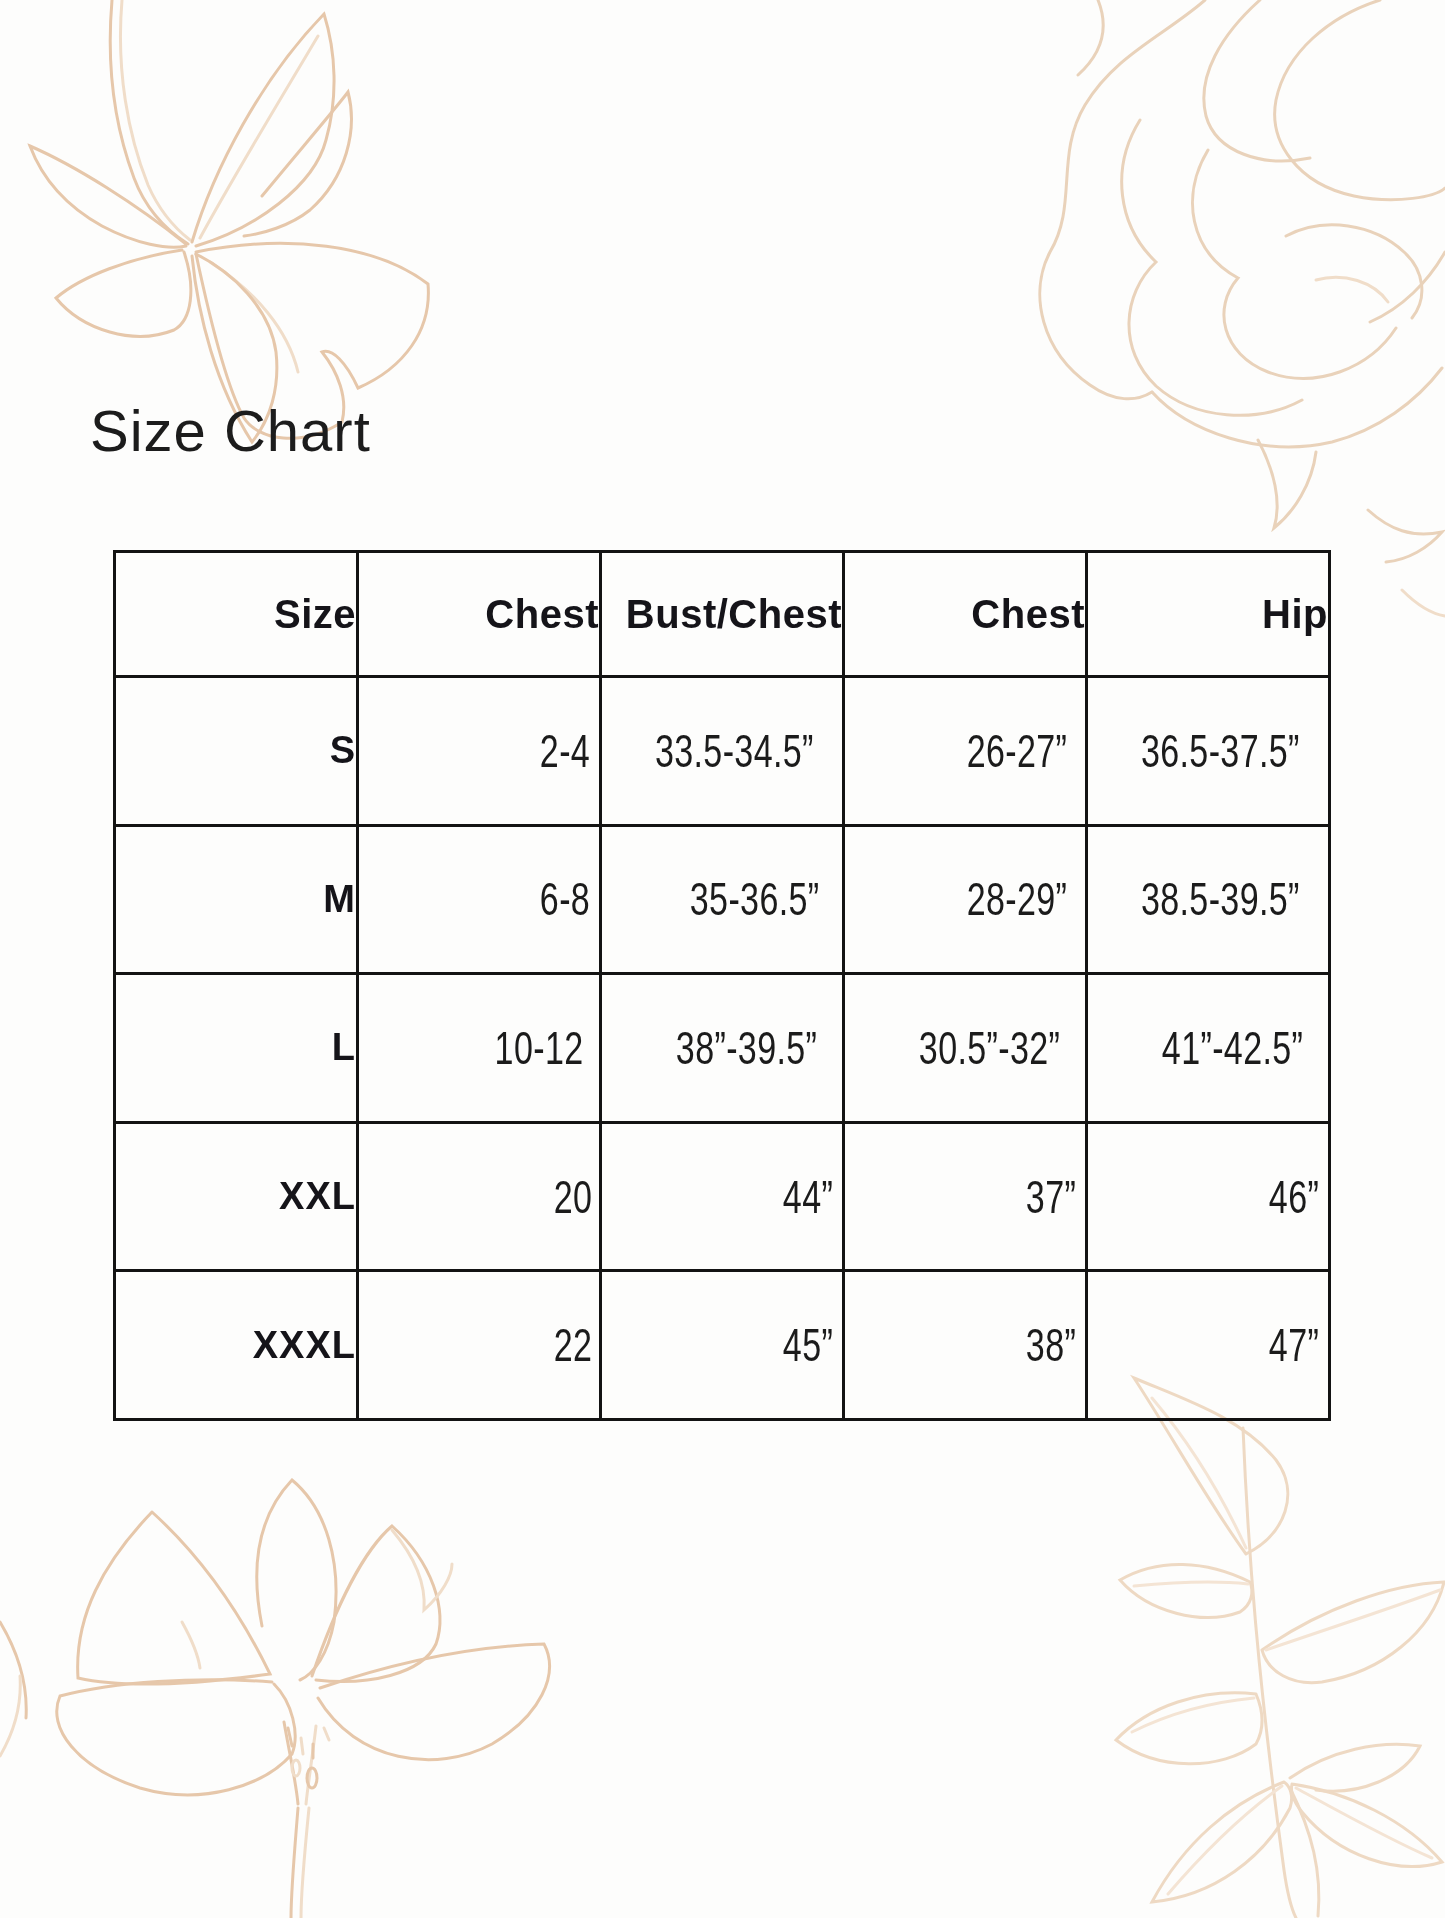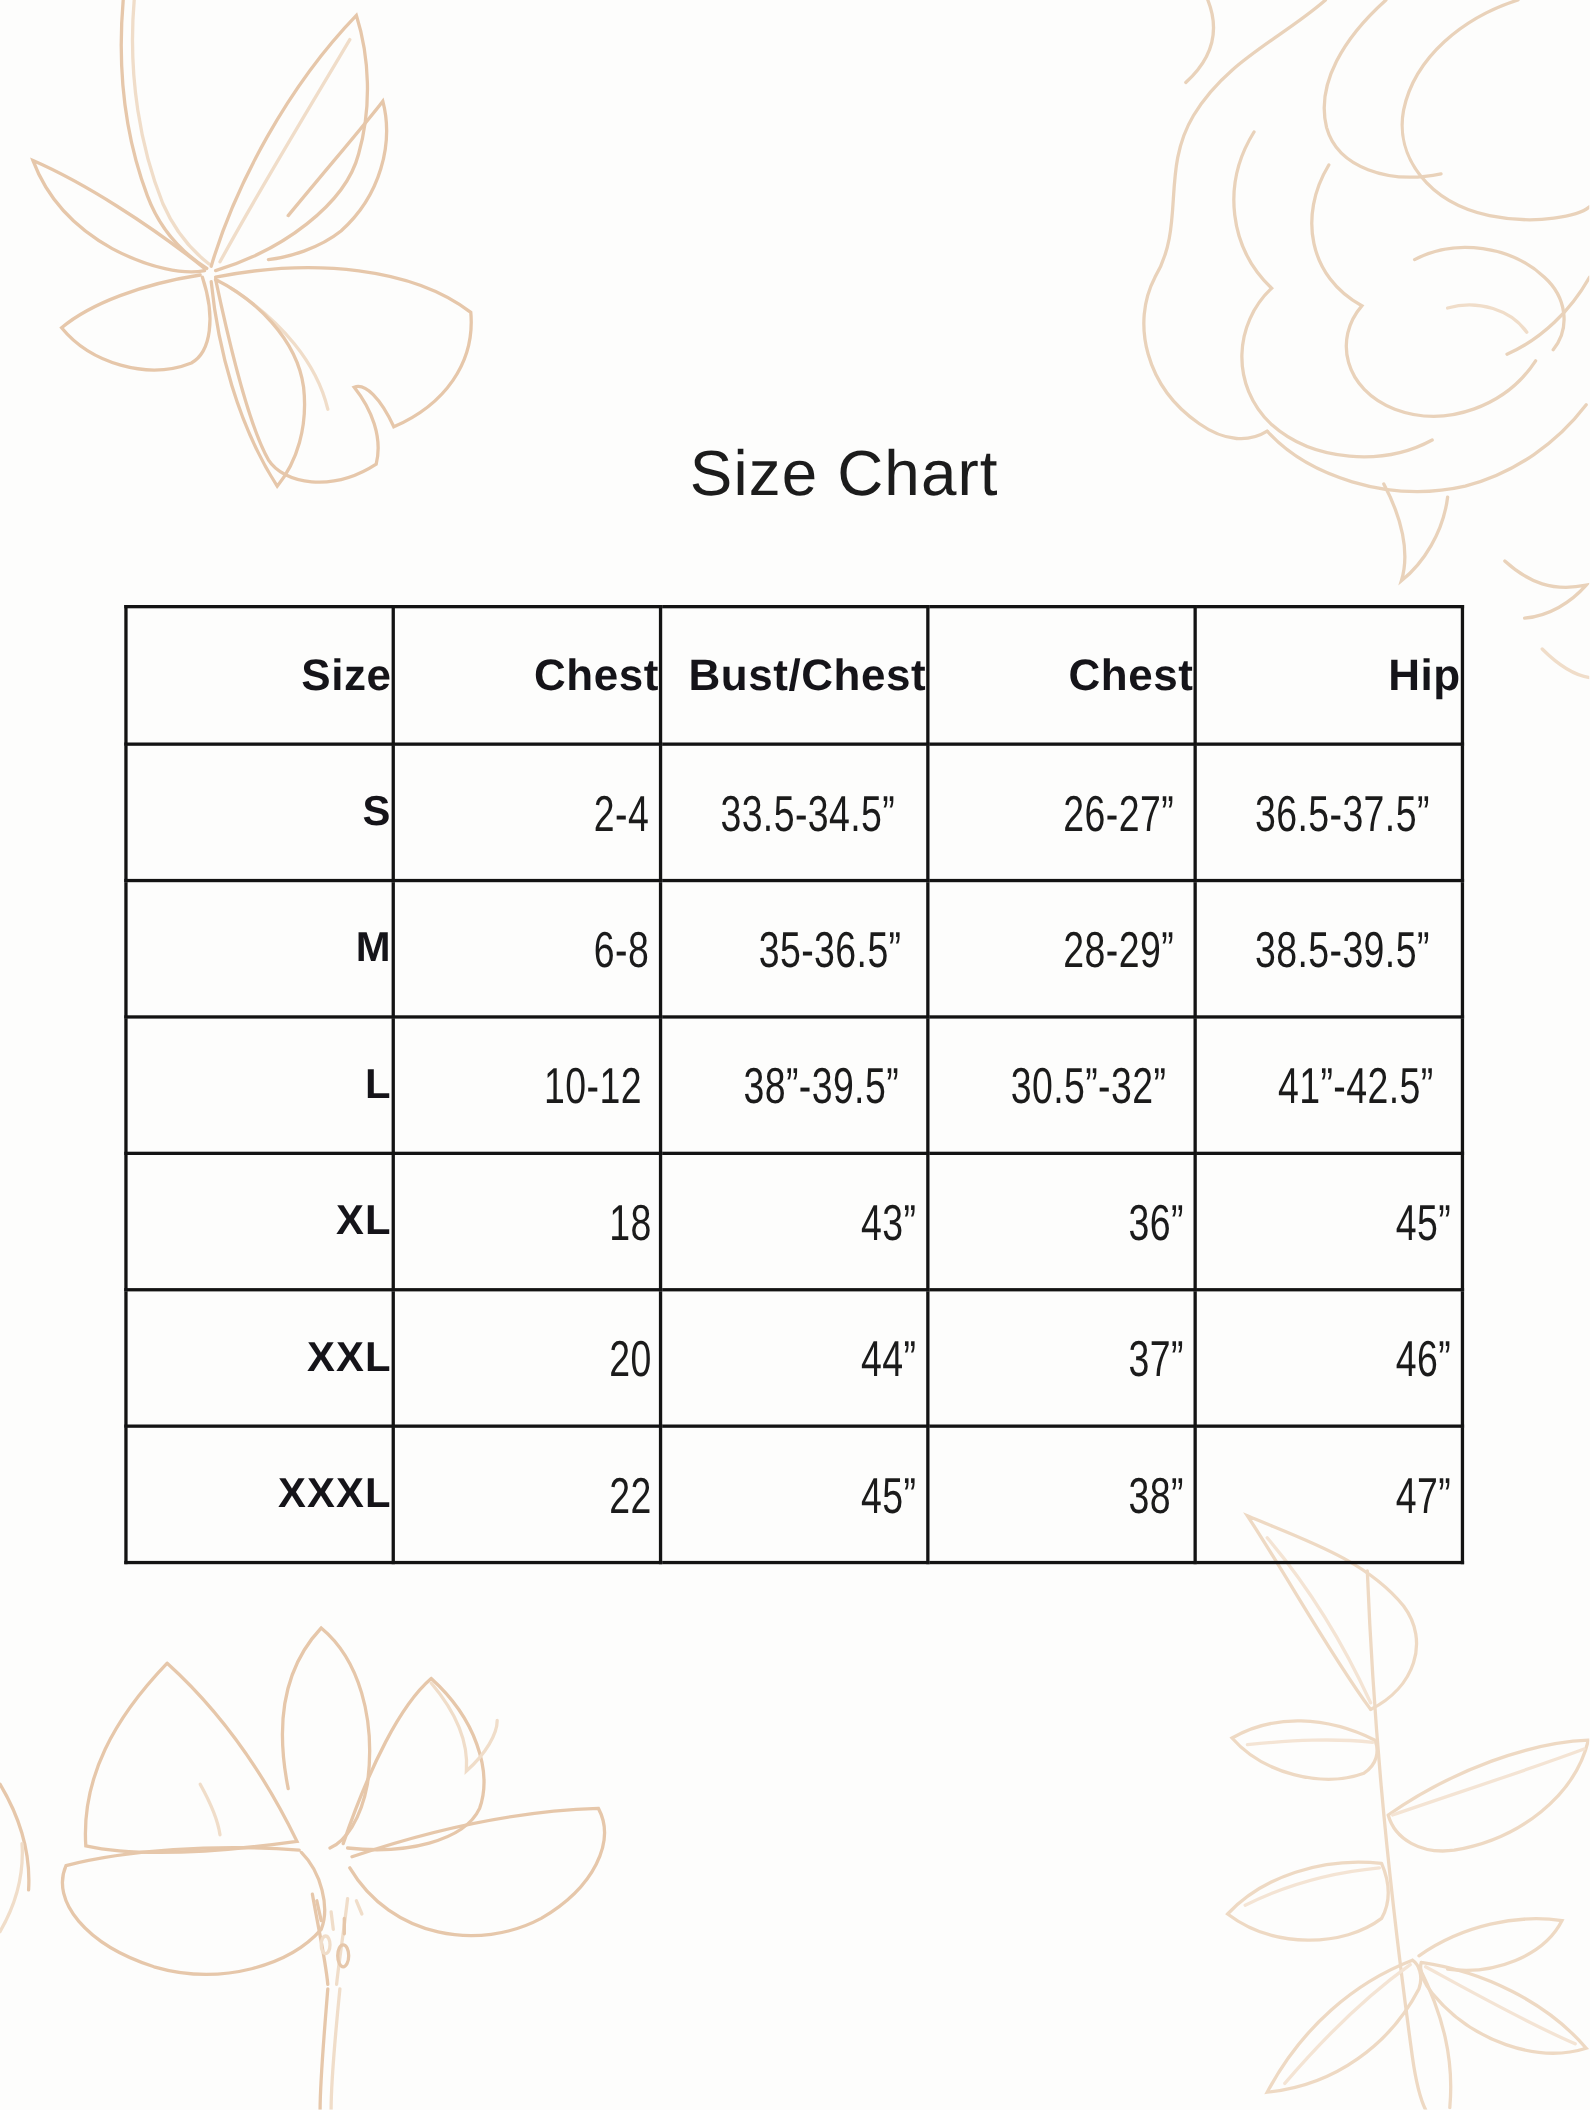--- a/index.html
+++ b/index.html
@@ -13,21 +13,21 @@
   .floral{position:absolute;z-index:0;pointer-events:none;}
   .floral svg{display:block;}
   #fl-tl{left:0;top:0;}
   #fl-tr{right:0;top:0;}
   #fl-bl{left:0;top:1426px;}
   #fl-br{left:1000px;top:1350px;}
 
   
   .title{
     position:absolute;left:90px;right:0;top:402px;z-index:2;
-    text-align:center;font-size:58px;font-weight:400;letter-spacing:1px;
+    text-align:left;font-size:58px;font-weight:400;letter-spacing:1px;
     color:#1c1c1c;line-height:1;
   }
 
   
   table.size-chart{
     position:absolute;left:113px;top:550px;z-index:1;
     width:1215px;height:871px;
     border-collapse:collapse;table-layout:fixed;
   }
   table.size-chart col{width:243px;}
@@ -169,27 +169,20 @@
       <td><span class="num">38.5-39.5”</span></td>
     </tr>
     <tr>
       <th class="sz">L</th>
       <td><span class="num">10-12</span></td>
       <td><span class="num">38”-39.5”</span></td>
       <td><span class="num">30.5”-32”</span></td>
       <td><span class="num">41”-42.5”</span></td>
     </tr>
     <tr>
-      <th class="sz">XL</th>
-      <td><span class="num">18</span></td>
-      <td><span class="num">43”</span></td>
-      <td><span class="num">36”</span></td>
-      <td><span class="num">45”</span></td>
-    </tr>
-    <tr>
       <th class="sz">XXL</th>
       <td><span class="num">20</span></td>
       <td><span class="num">44”</span></td>
       <td><span class="num">37”</span></td>
       <td><span class="num">46”</span></td>
     </tr>
     <tr>
       <th class="sz">XXXL</th>
       <td><span class="num">22</span></td>
       <td><span class="num">45”</span></td>

